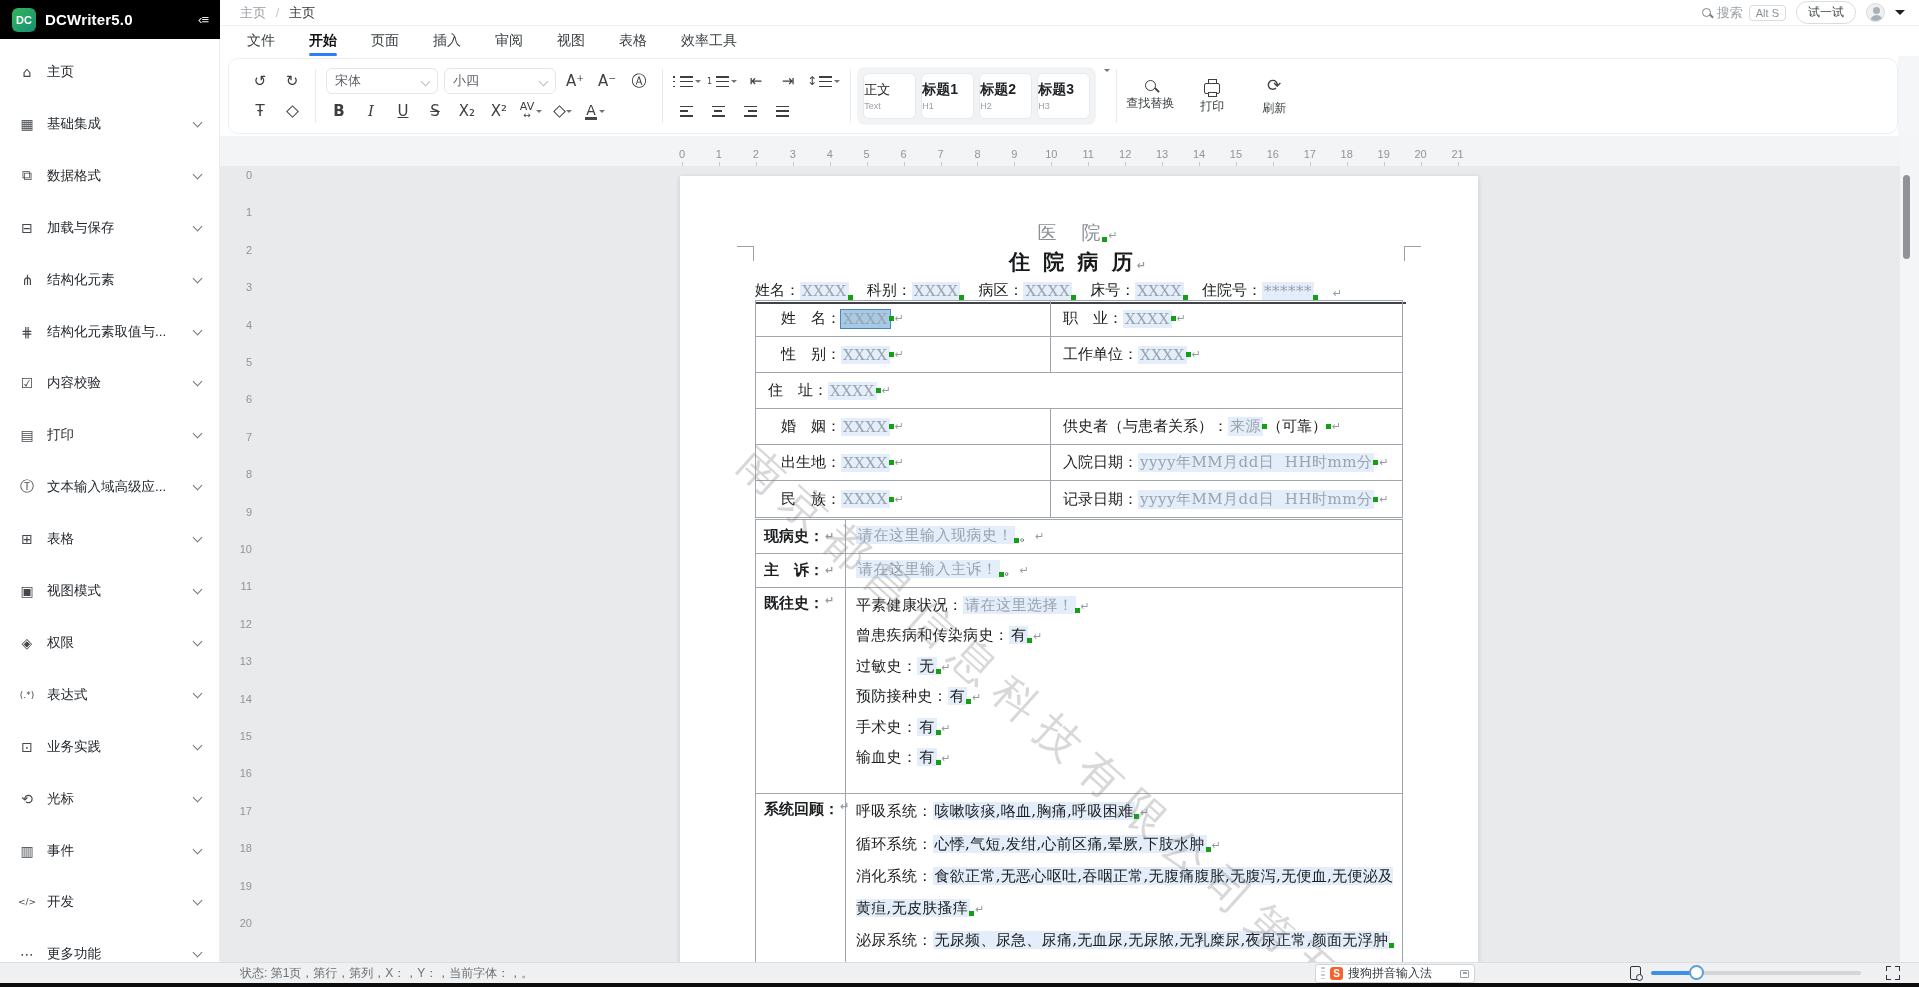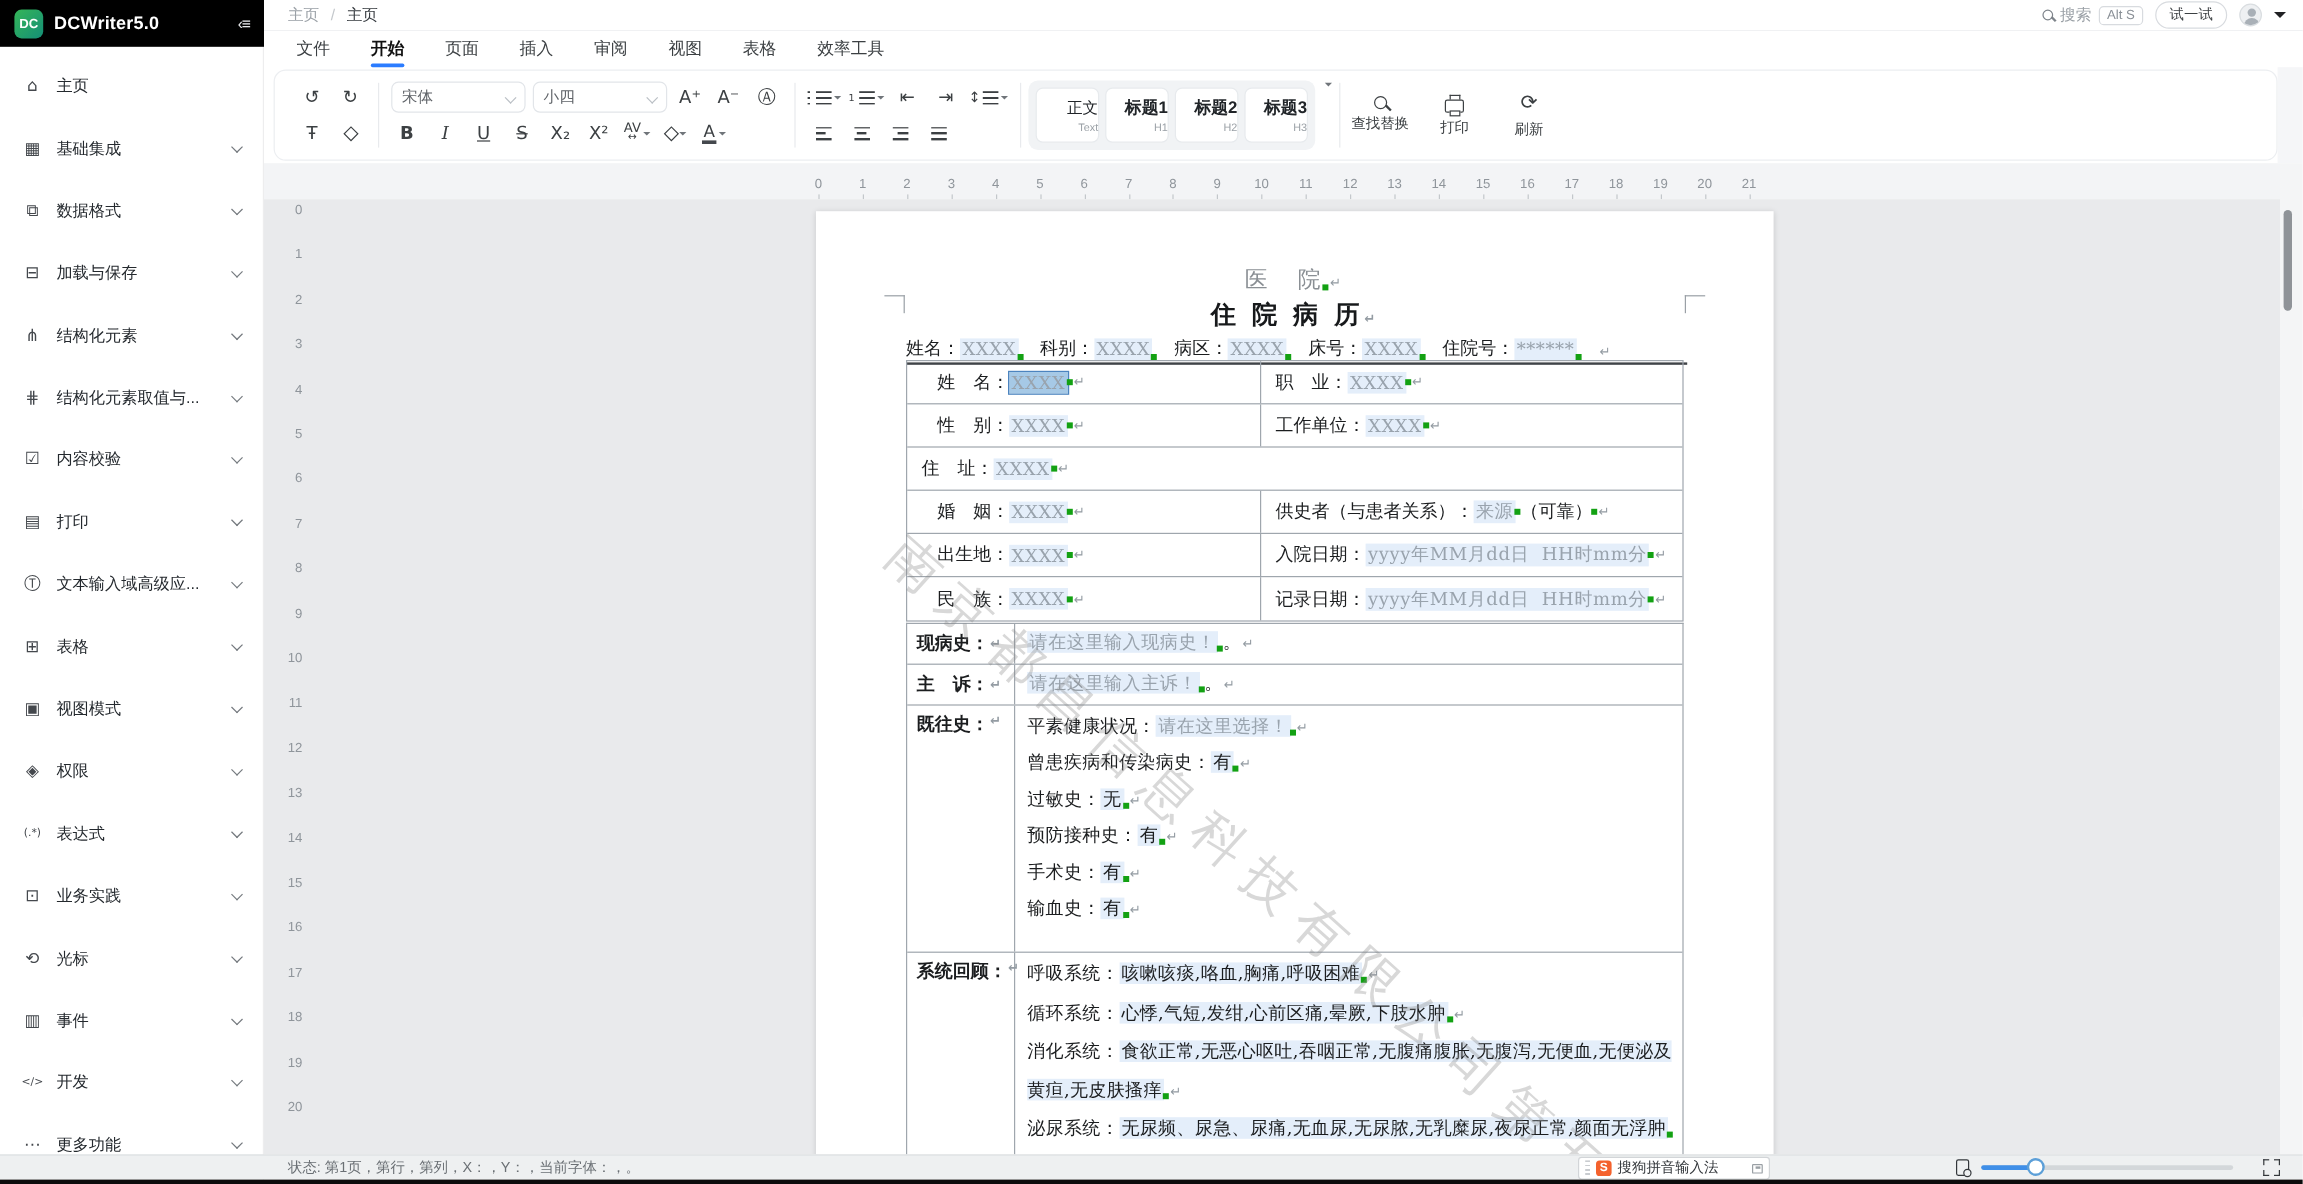--- a/index.html
+++ b/index.html
@@ -65,21 +65,21 @@
   .al-icon{display:flex;flex-direction:column;justify-content:space-between;width:13px;height:11px;}
   .al-icon i{height:1.5px;background:#3c4043;width:100%;}
   .al-left i:nth-child(2){width:62%;}
   .al-center i:nth-child(2){width:62%;margin:0 auto;}
   .al-right i:nth-child(2){width:62%;margin-left:auto;}
   .av-stack{display:flex;flex-direction:column;align-items:center;line-height:9px;font-size:11px;}
   .av-stack .arr{font-size:9px;color:#3c4043;}
   .hl-diamond{width:9px;height:9px;border:1.5px solid #3c4043;transform:rotate(45deg);display:inline-block;}
   .fc{font-size:14px;border-bottom:3px solid #44484d;line-height:14px;padding:0 1px;}
   .gallery{background:#f1f3f5;border-radius:8px;display:flex;align-items:center;gap:5px;padding:5px 6px;margin:1px 4px;}
-  .style-box{width:53px;height:46px;background:#fff;border:1px solid #e7eaed;border-radius:6px;display:flex;flex-direction:column;align-items:flex-end;justify-content:center;cursor:pointer;}
+  .style-box{width:53px;height:46px;background:#fff;border:1px solid #e7eaed;border-radius:6px;display:flex;flex-direction:column;align-items:flex-start;justify-content:center;cursor:pointer;}
   .st-main{font-size:13px;color:#202428;}
   .style-box:nth-child(n+2) .st-main{font-weight:bold;font-size:14px;}
   .st-sub{font-size:9px;color:#9aa0a6;margin-top:2px;}
   .gal-caret{display:flex;flex-direction:column;align-items:center;margin:0 4px;}
   .action-btn{display:flex;flex-direction:column;align-items:center;justify-content:center;gap:4px;width:62px;cursor:pointer;}
   .action-btn .lab{font-size:12px;color:#3c4043;white-space:nowrap;}
   .mag2{width:11px;height:11px;border:1.8px solid #3c4043;border-radius:50%;position:relative;}
   .mag2::after{content:"";position:absolute;width:6px;height:1.8px;background:#3c4043;transform:rotate(45deg);right:-5px;bottom:-1px;}
   .prt{width:16px;height:11px;border:1.6px solid #3c4043;border-radius:2px;position:relative;margin-top:5px;}
   .prt::before{content:"";position:absolute;left:2.6px;top:-5px;width:7px;height:3.6px;border:1.6px solid #3c4043;border-bottom:none;}

